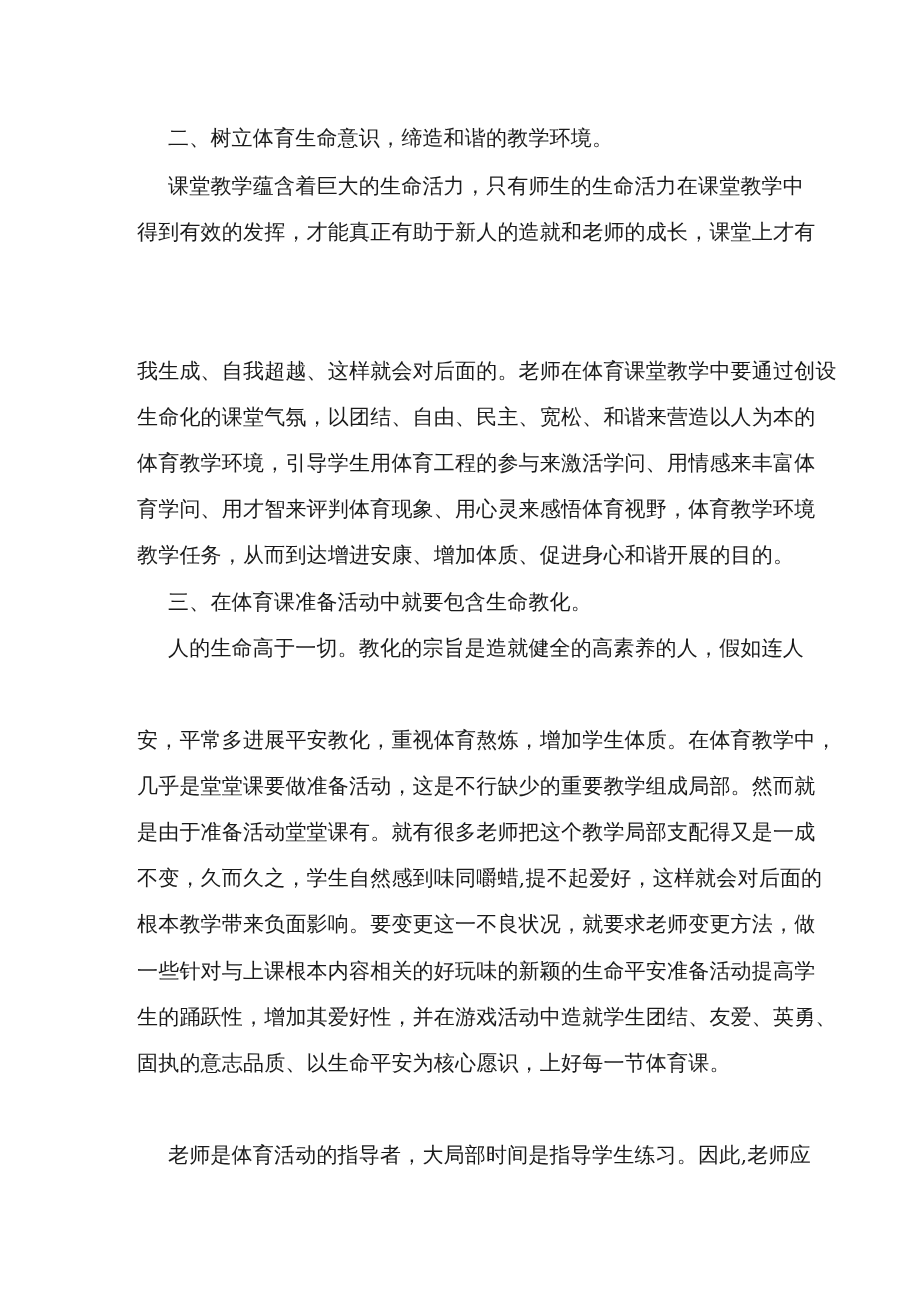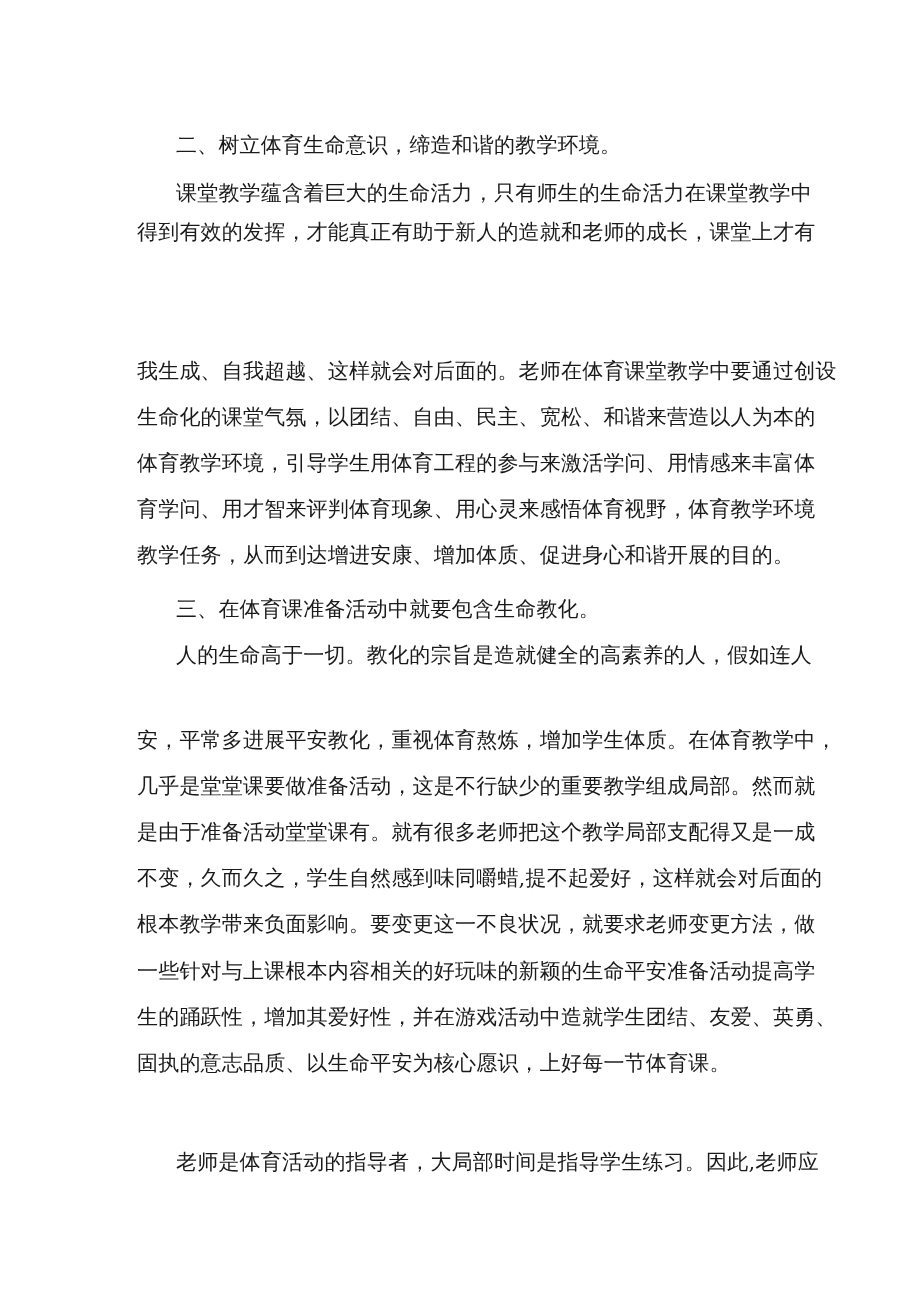--- a/index.html
+++ b/index.html
@@ -9,21 +9,21 @@
     position: absolute;
     left: 137px;
     height: 30px;
     line-height: 30px;
     font-family: "DejaVu Serif", "Liberation Serif", serif;
     font-size: 21px;
     color: #1a1a1a;
     white-space: nowrap;
     letter-spacing: 0.2px;
   }
-  .indent { left: 176px; margin-top: 7px; }
+  .indent { left: 168px; }
 </style>
 </head>
 <body>
 
 <div class="page">
   <div class="line indent" style="top:123px">二、树立体育生命意识，缔造和谐的教学环境。</div>
   <div class="line indent" style="top:171px">课堂教学蕴含着巨大的生命活力，只有师生的生命活力在课堂教学中</div>
   <div class="line" style="top:217px">得到有效的发挥，才能真正有助于新人的造就和老师的成长，课堂上才有</div>
   <div class="line" style="top:356px">我生成、自我超越、这样就会对后面的。老师在体育课堂教学中要通过创设</div>
   <div class="line" style="top:448px">体育教学环境，引导学生用体育工程的参与来激活学问、用情感来丰富体</div>

